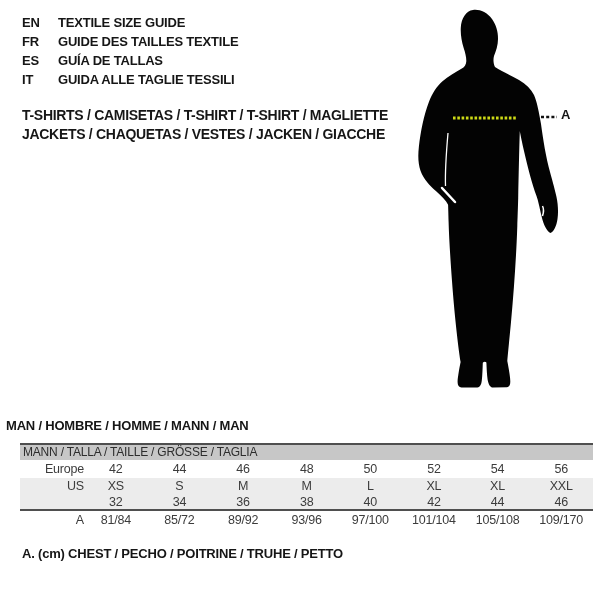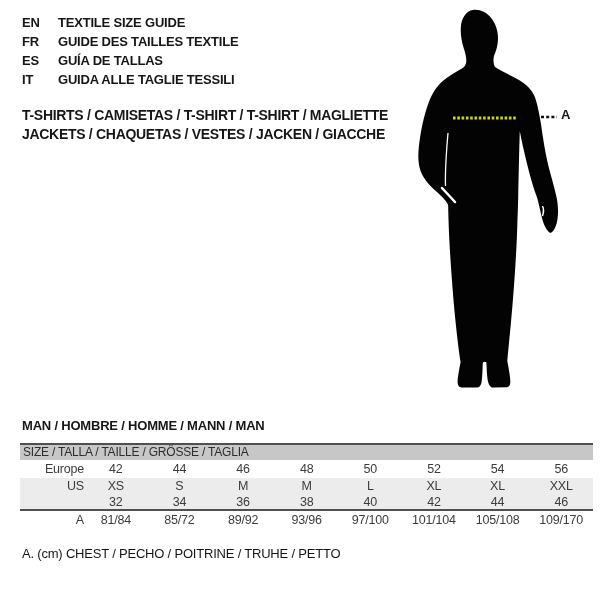--- a/index.html
+++ b/index.html
@@ -23,38 +23,38 @@
   
   .categories{left:22px;top:106px;}
   .category-line{font-weight:bold;font-size:14px;letter-spacing:-0.3px;line-height:19px;white-space:pre;}
 
   
   .figure{left:398px;top:0;width:202px;height:400px;}
   .figure svg{display:block;}
   .measure-label{left:163px;top:107px;font-weight:bold;font-size:13px;}
 
   
-  .section-title{left:22px;top:418px;font-weight:bold;font-size:13px;letter-spacing:-0.2px;white-space:pre;}
+  .section-title{left:6px;top:418px;font-weight:bold;font-size:13px;letter-spacing:-0.2px;white-space:pre;}
 
   
   .sizetable{left:20px;top:443px;width:573px;}
   .t-head{border-top:2px solid var(--rule);background:var(--bar);height:15px;line-height:15px;
           font-size:12px;color:#2d2d2d;padding-left:3px;letter-spacing:-0.2px;white-space:pre;}
   .t-row{display:grid;grid-template-columns:64px repeat(8,1fr);align-items:center;
          font-size:12.5px;color:var(--tabletext);letter-spacing:-0.2px;}
   .t-row .lbl{text-align:right;padding-left:3px;}
   .t-row .val{text-align:center;}
   .r-europe{height:18px;background:#fff;}
   .r-us{height:16px;background:var(--band);}
   .r-num{height:15px;background:var(--band);}
   .t-div{height:2px;background:var(--rule);}
   .r-a{height:18px;background:#fff;}
 
   
-  .footnote{left:22px;top:546px;font-weight:normal;font-size:13px;letter-spacing:-0.2px;white-space:pre;}
+  .footnote{left:22px;top:546px;font-weight:bold;font-size:13px;letter-spacing:-0.2px;white-space:pre;}
 </style>
 </head>
 <body>
 
 <div class="abs lang-list">
   <div class="lang-row">
     <span class="lang-code">EN</span>
     <span class="lang-label">TEXTILE SIZE GUIDE</span>
   </div>
   <div class="lang-row">
@@ -128,21 +128,21 @@
     <path d="M144.5,206 C146,209 145.5,213 144.5,216" stroke="#ffffff" stroke-width="1.5" fill="none"></path>
     <line x1="55" y1="118" x2="118" y2="118" style="stroke:var(--accent)" stroke-width="3.2" stroke-dasharray="2.6 1.7"></line>
     <line x1="143" y1="117" x2="159" y2="117" stroke="#111111" stroke-width="2.4" stroke-dasharray="3 2.2"></line>
   </svg>
   <div class="abs measure-label">A</div>
 </div>
 
 <div class="abs section-title">MAN / HOMBRE / HOMME / MANN / MAN</div>
 
 <div class="abs sizetable">
-  <div class="t-head">SIZE / TALLA / TAILLE / GRÖSSE / TAGLIA</div>
+  <div class="t-head">MANN / TALLA / TAILLE / GRÖSSE / TAGLIA</div>
 
   <div class="t-row r-europe">
     <span class="lbl">Europe</span>
     <span class="val">42</span>
     <span class="val">44</span>
     <span class="val">46</span>
     <span class="val">48</span>
     <span class="val">50</span>
     <span class="val">52</span>
     <span class="val">54</span>

